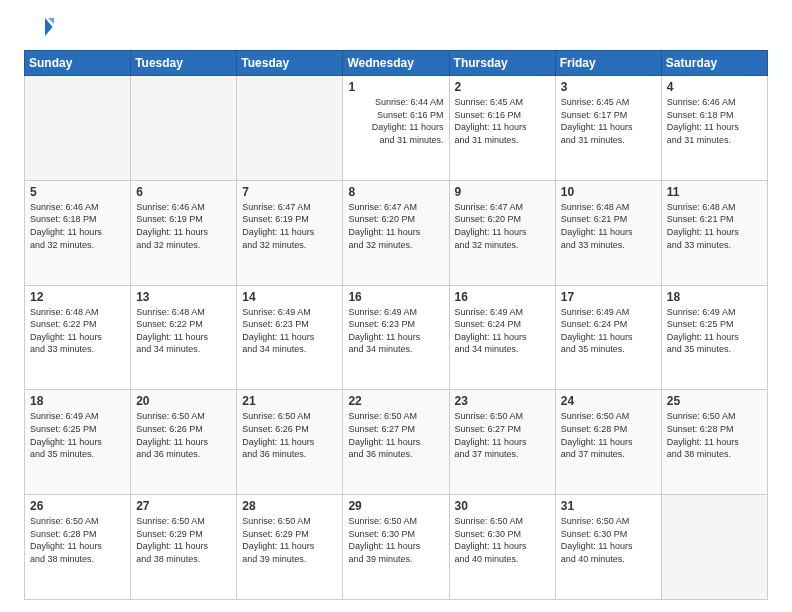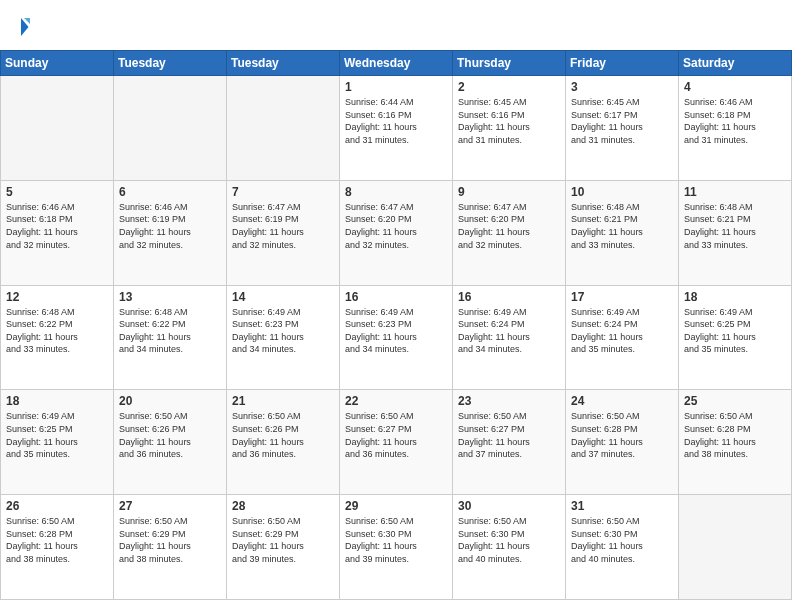--- a/index.html
+++ b/index.html
@@ -6,21 +6,21 @@
     body {
       font-family: Arial, sans-serif;
       background: #fff;
       width: 792px;
       height: 612px;
       overflow: hidden;
     }
     .page {
       width: 792px;
       height: 612px;
-      padding: 12px 0;
+      padding: 12px 24px;
       display: flex;
       flex-direction: column;
     }
     .header {
       display: flex;
       justify-content: space-between;
       align-items: flex-start;
       margin-bottom: 8px;
     }
     .logo {
@@ -139,21 +139,21 @@
           <th>Saturday</th>
         </tr>
     </thead>
     <tbody id="calendar-body">
     <tr>
           <td class="empty"></td>
           <td class="empty"></td>
           <td class="empty"></td>
           <td>
             <span class="day-num">1</span>
-            <div class="day-info" style="white-space: pre-line;">Sunrise: 6:44 AM
+            <div class="day-info" style="white-space: pre-line; text-align: right;">Sunrise: 6:44 AM
 Sunset: 6:16 PM
 Daylight: 11 hours
 and 31 minutes.</div>
           </td>
           <td>
             <span class="day-num">2</span>
             <div class="day-info" style="white-space: pre-line;">Sunrise: 6:45 AM
 Sunset: 6:16 PM
 Daylight: 11 hours
 and 31 minutes.</div>

